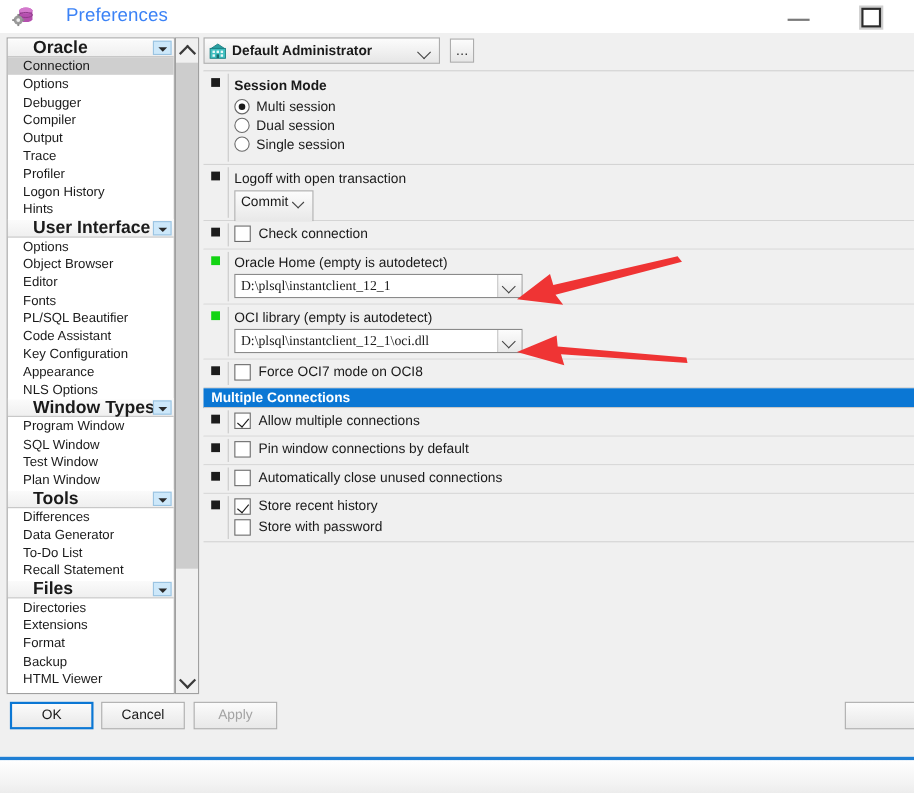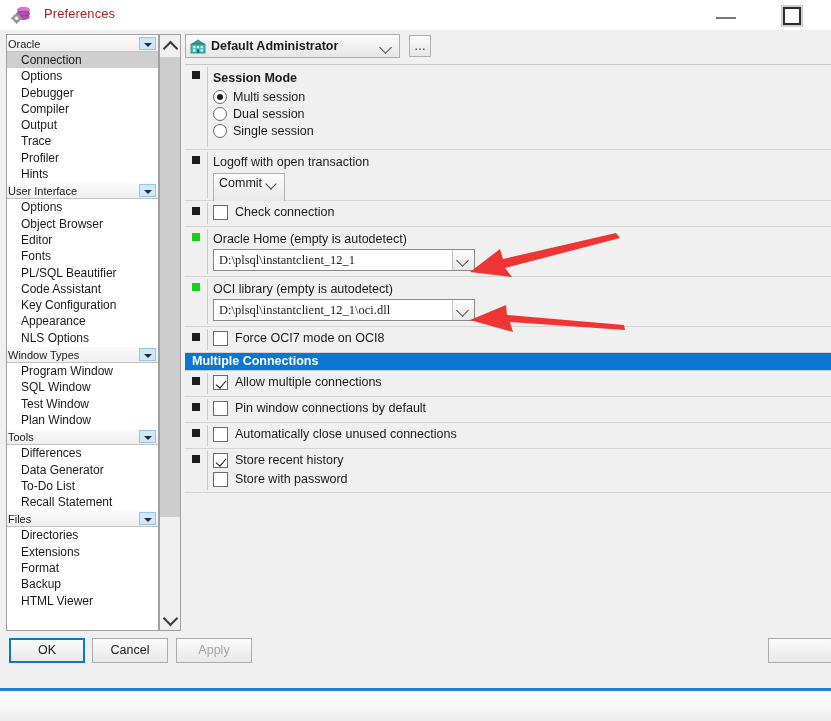--- a/index.html
+++ b/index.html
@@ -20,22 +20,22 @@
   .titlebar {
     position: absolute; left: 0; top: 0;
     width: 831px; height: 30px;
     background: #ffffff;
   }
   .title-icon {
     position: absolute; left: 10px; top: 3px;
     width: 24px; height: 24px;
   }
   .title-text {
-    position: absolute; left: 44px; top: 1px;
-    font-size: 13px; color: #b91c1c;
+    position: absolute; left: 60px; top: 1px;
+    font-size: 17px; color: #3b82f6;
     line-height: 26px;
     letter-spacing: 0.1px;
   }
   .wbtn {
     position: absolute; top: 0;
     width: 46px; height: 30px;
     cursor: default;
   }
   .wbtn-min { left: 703px; }
   .wbtn-max { left: 770px; }
@@ -74,22 +74,22 @@
   }
   .tree-group {
     position: relative;
     height: 17px;
     background: linear-gradient(to bottom,#fbfbfb 0%,#efefef 100%);
     border-bottom: 1px solid #c2c2c2;
     border-top: 1px solid #ffffff;
     box-sizing: border-box;
   }
   .tree-group .g-label {
-    position: absolute; left: 1px; top: 0;
-    font-size: 11px; font-weight: normal; color: #1a1a1a;
+    position: absolute; left: 23px; top: 0;
+    font-size: 16px; font-weight: bold; color: #1a1a1a;
     line-height: 16px;
   }
   .tree-group .g-btn {
     position: absolute; right: 2px; top: 1px;
     width: 17px; height: 13px;
     background: #cde8fa;
     border: 1px solid #9bc4e2;
     box-sizing: border-box;
   }
   .tree-group .g-btn::after {
@@ -419,20 +419,21 @@
         <span class="g-label">Oracle</span>
         <span class="g-btn"></span>
       </div>
       <div class="tree-item selected"><span>Connection</span></div>
       <div class="tree-item"><span>Options</span></div>
       <div class="tree-item"><span>Debugger</span></div>
       <div class="tree-item"><span>Compiler</span></div>
       <div class="tree-item"><span>Output</span></div>
       <div class="tree-item"><span>Trace</span></div>
       <div class="tree-item"><span>Profiler</span></div>
+      <div class="tree-item"><span>Logon History</span></div>
       <div class="tree-item"><span>Hints</span></div>
 
       <div class="tree-group">
         <span class="g-label">User Interface</span>
         <span class="g-btn"></span>
       </div>
       <div class="tree-item"><span>Options</span></div>
       <div class="tree-item"><span>Object Browser</span></div>
       <div class="tree-item"><span>Editor</span></div>
       <div class="tree-item"><span>Fonts</span></div>

